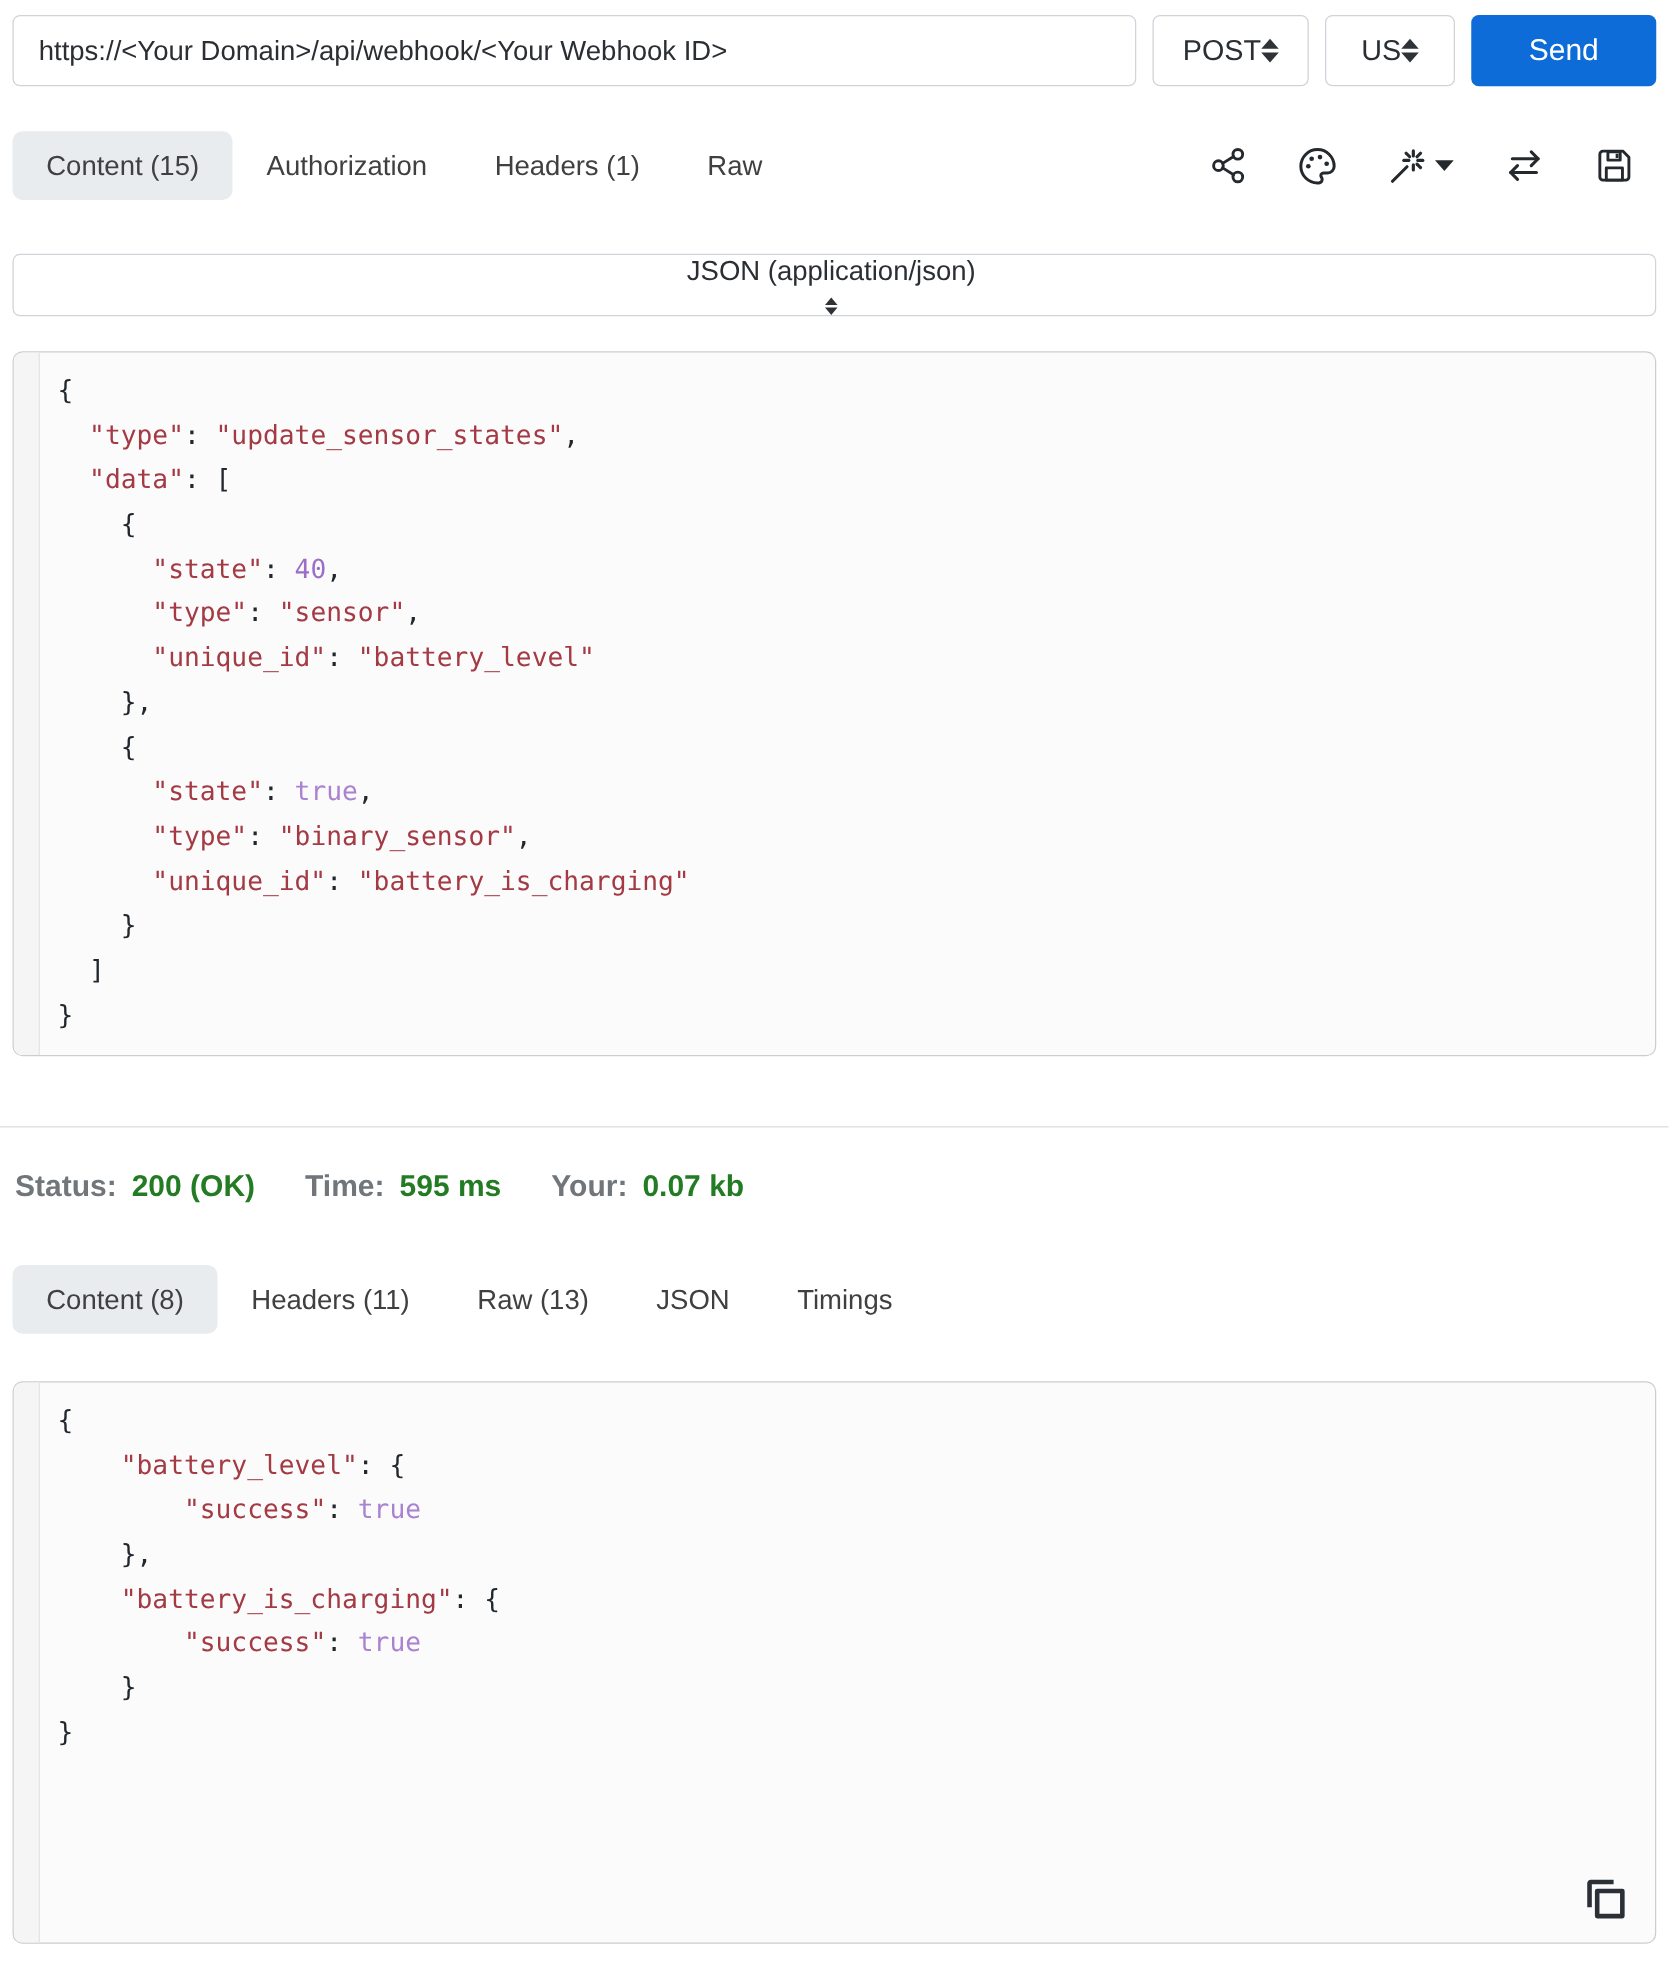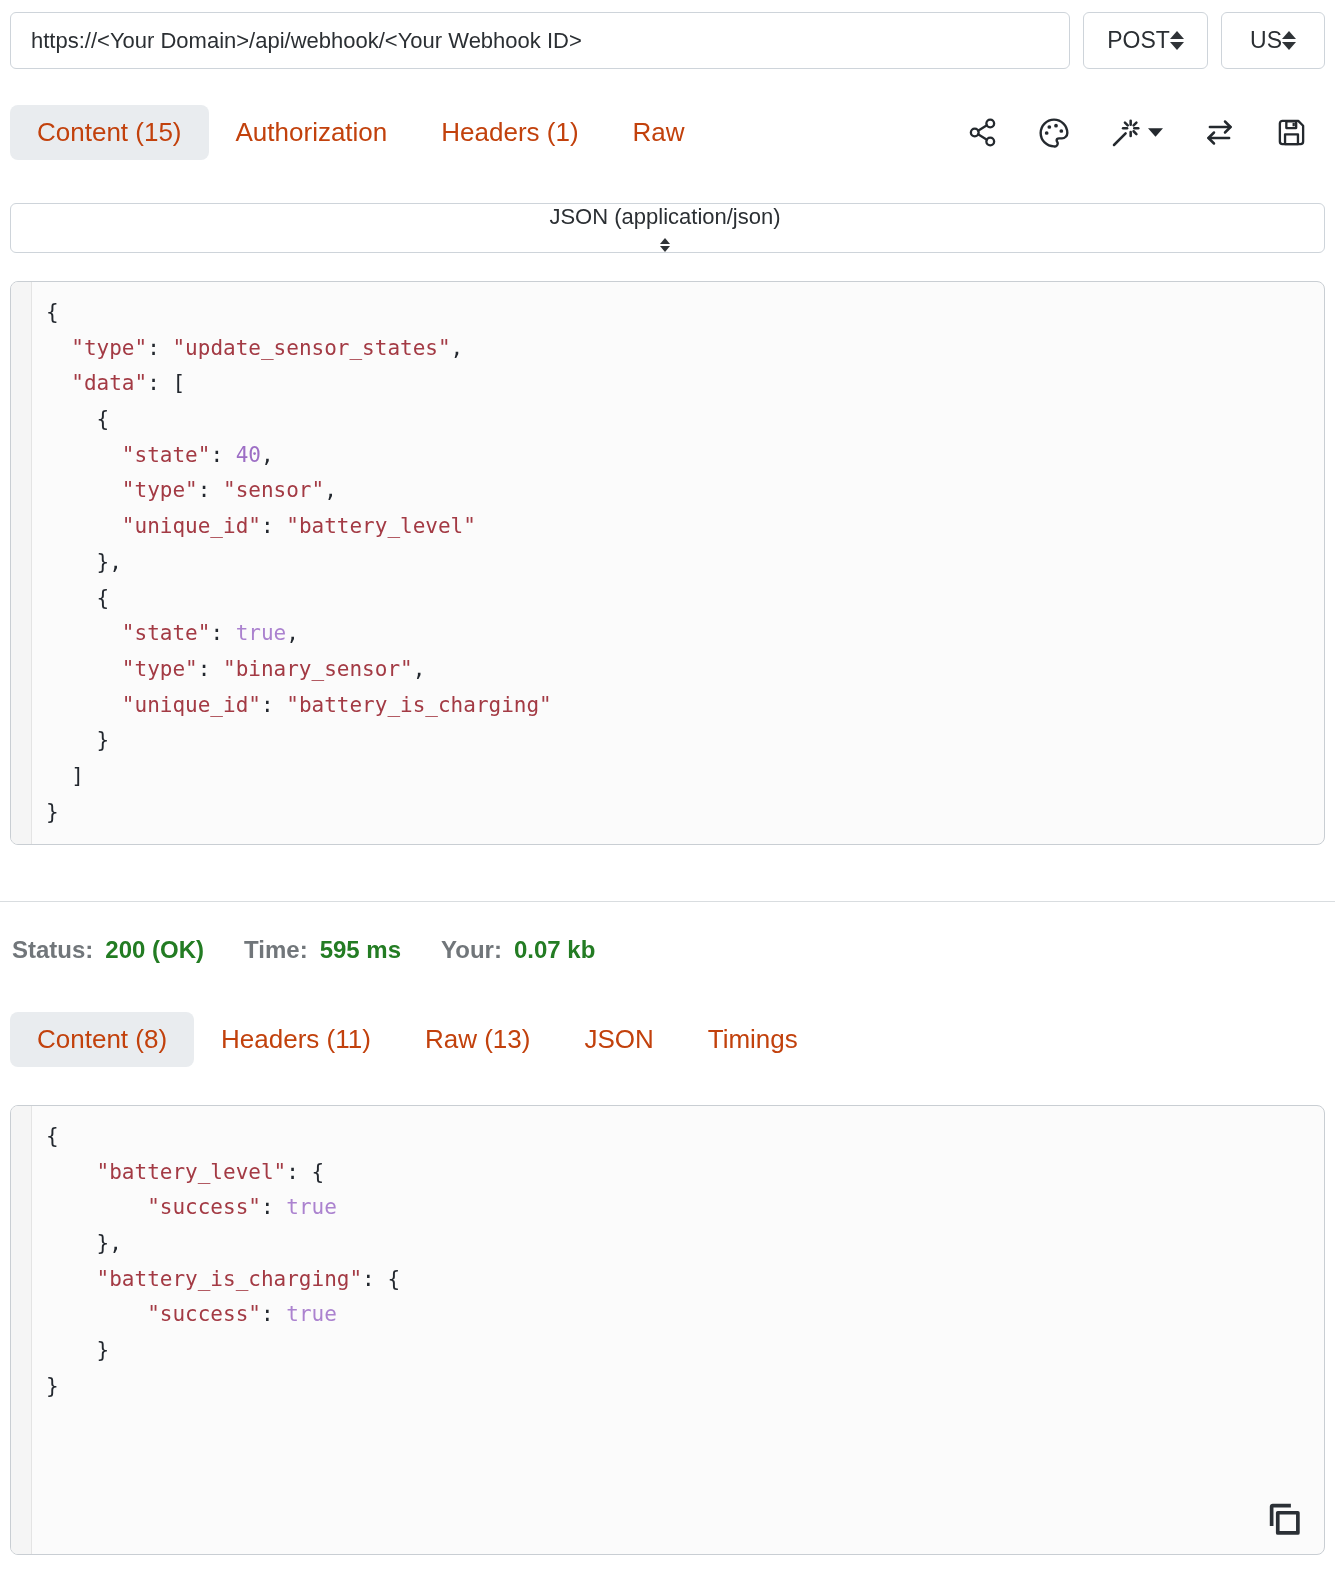--- a/index.html
+++ b/index.html
@@ -51,21 +51,21 @@
     font-family:"Liberation Sans", sans-serif;cursor:pointer;
   }
   
   .tabs-row{
     display:flex;align-items:center;justify-content:space-between;
     margin:36px 10px 0 10px;height:55px;
   }
   .tabs{display:flex;align-items:center;height:100%;}
   .tab{
     height:100%;border:none;background:transparent;cursor:pointer;
-    font-family:"Liberation Sans", sans-serif;font-size:26px;color:#c2410c;
+    font-family:"Liberation Sans", sans-serif;font-size:22px;color:#404040;
     padding:0 27px;border-radius:8px;white-space:nowrap;
   }
   .tab.active{background:var(--tab-active-bg);}
   .icon-group{display:flex;align-items:center;gap:40px;padding-right:18px;}
   .icon-btn{
     border:none;background:transparent;padding:0;cursor:pointer;color:#24292e;
     display:flex;align-items:center;gap:6px;
   }
   .icon-btn svg{display:block;}
   
@@ -124,20 +124,21 @@
         <span class="tri-down"></span>
       </span>
   </div>
   <div class="select-box region">
     <span>US</span>
     <span class="updown">
         <span class="tri-up"></span>
         <span class="tri-down"></span>
       </span>
   </div>
+  <button class="send-btn">Send</button>
 </div>
 
 <div class="tabs-row">
   <div class="tabs" id="request-tabs">
       <button class="tab active">Content (15)</button>
       <button class="tab">Authorization</button>
       <button class="tab">Headers (1)</button>
       <button class="tab">Raw</button>
     </div>
   <div class="icon-group">

